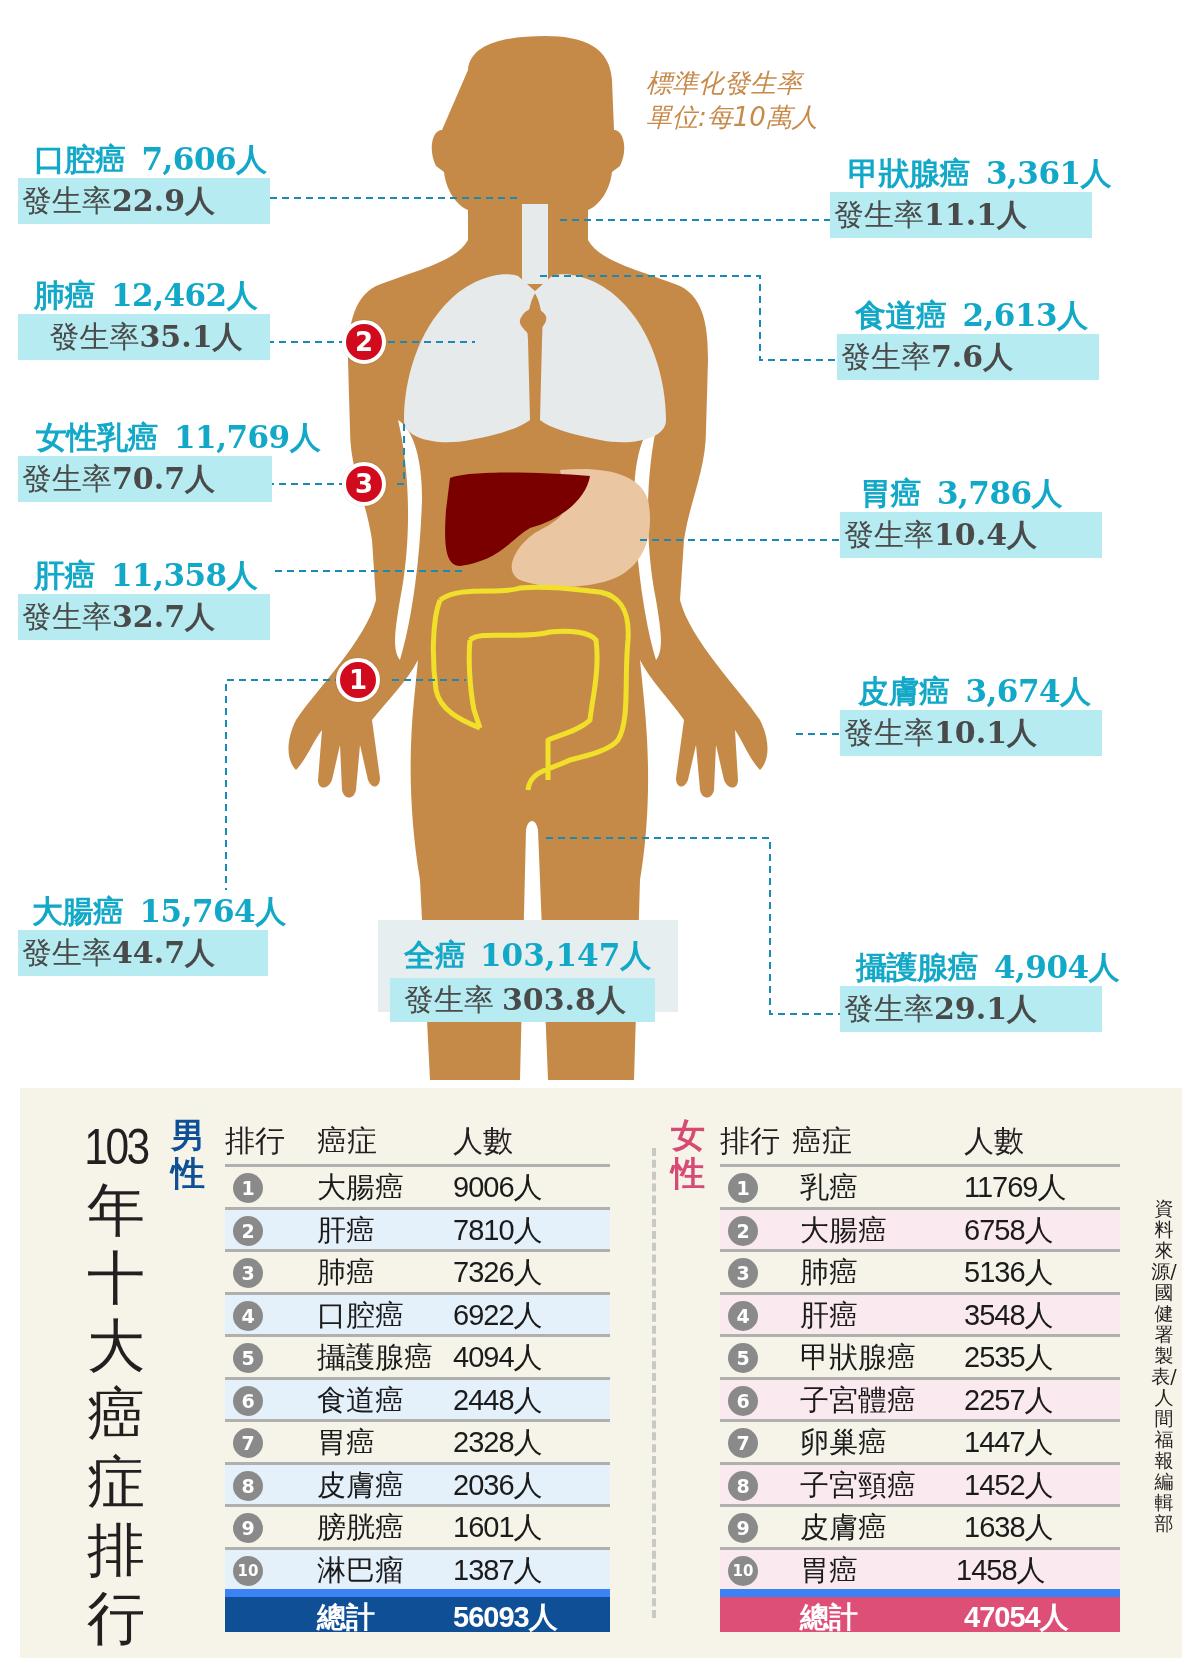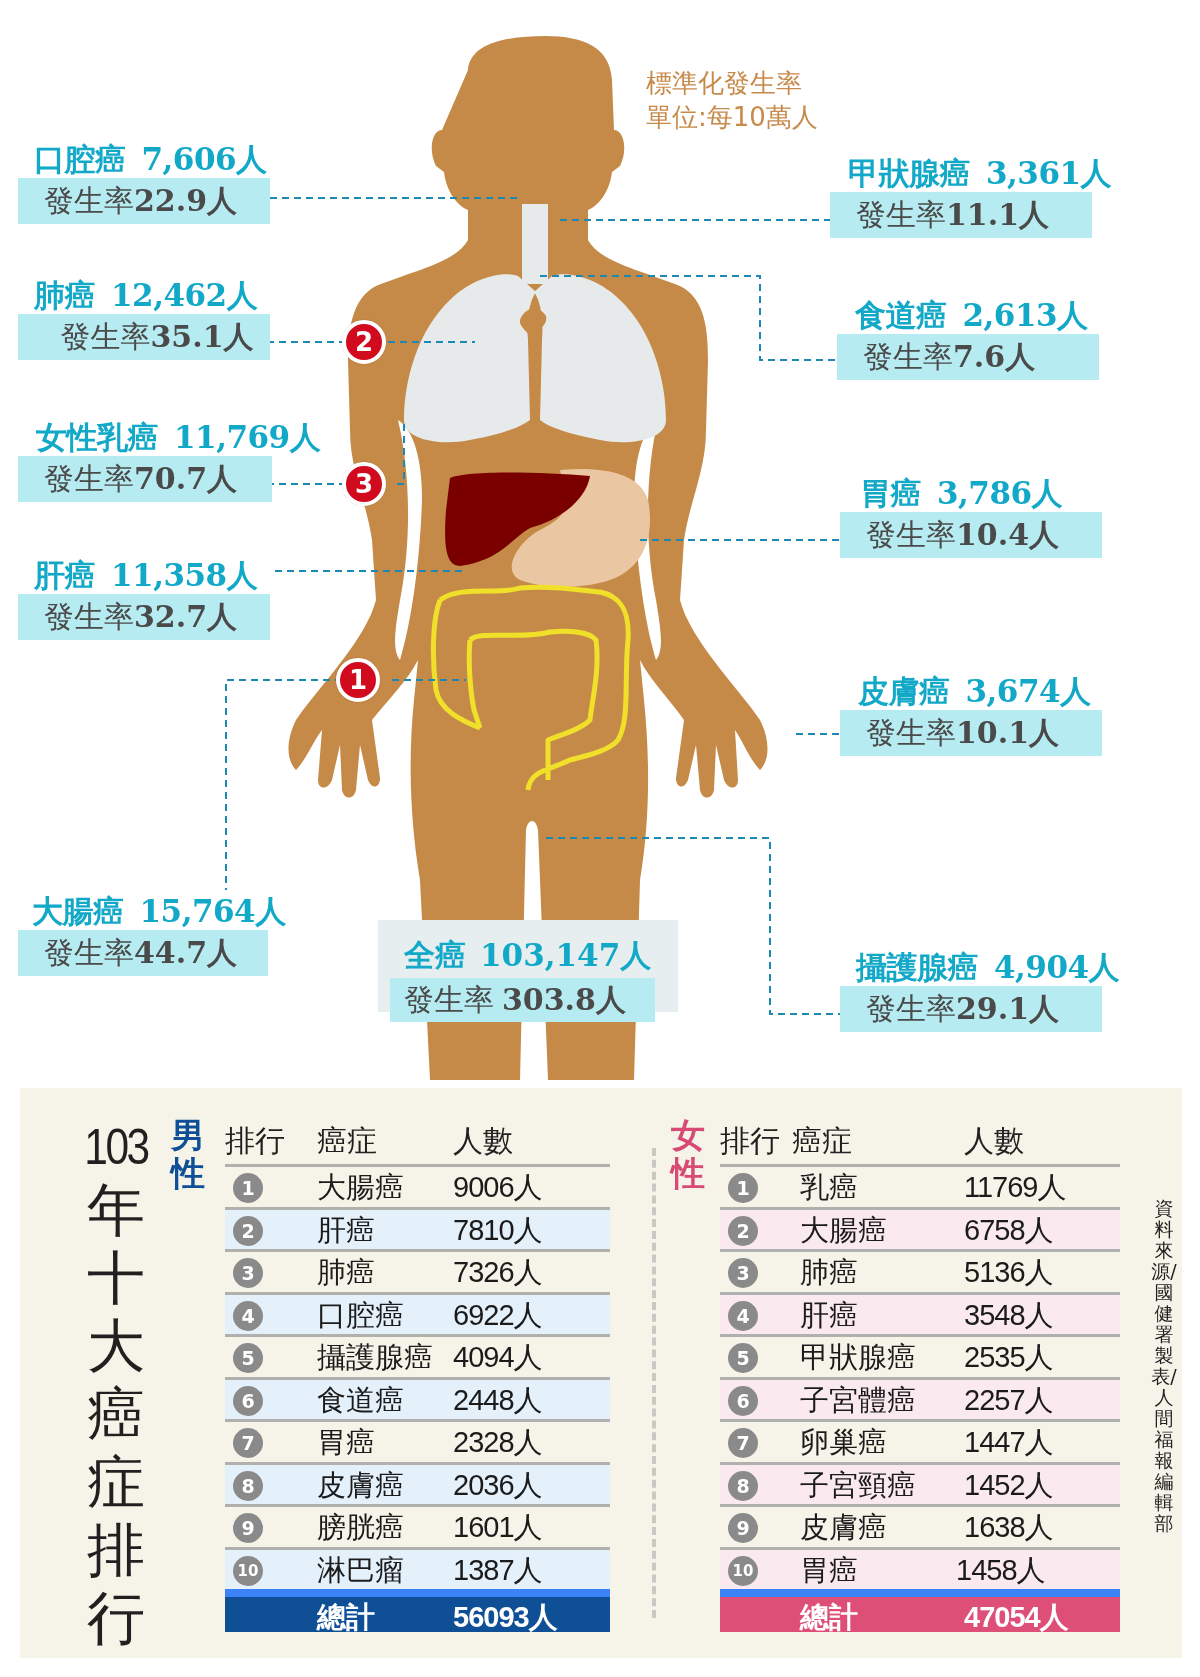--- a/index.html
+++ b/index.html
@@ -2,26 +2,26 @@
 <html><head>
 <meta charset="utf-8">
 <style>
   * { box-sizing: border-box; margin: 0; padding: 0; }
   html, body { width: 1200px; height: 1677px; background: #ffffff; overflow: hidden; }
   body { position: relative; font-family: "DejaVu Sans", "Liberation Sans", sans-serif; color: #231f20; }
 
   .figure { position: absolute; left: 0; top: 0; width: 1200px; height: 1080px; }
   .figure svg { position: absolute; left: 0; top: 0; }
 
-  .unit-note { position: absolute; left: 646px; top: 66px; color: #c88a4a; font-size: 26px; line-height: 34px; }
+  .unit-note { position: absolute; left: 646px; top: 66px; color: #c88a4a; font-size: 26px; line-height: 34px; font-style: italic; }
 
   .label { position: absolute; }
   .label .title { color: #12a8c8; font-family: "DejaVu Serif", "Liberation Serif", serif; font-weight: bold; font-size: 31px; line-height: 38px; white-space: nowrap; letter-spacing: -0.5px; }
   .label .title .num { margin-left: 16px; }
-  .label .rate { background: #b6ecf1; height: 46px; color: #4a4a4a; font-size: 30px; line-height: 46px; padding-left: 26px; white-space: nowrap; }
+  .label .rate { background: #b6ecf1; height: 46px; color: #4a4a4a; font-size: 30px; line-height: 46px; padding-left: 4px; white-space: nowrap; }
   .label .rate .rnum { font-family: "DejaVu Serif", "Liberation Serif", serif; font-weight: bold; }
   .label .rate .rpre { font-family: "DejaVu Sans", sans-serif; }
 
   .total-box { position: absolute; left: 378px; top: 920px; width: 300px; height: 92px; background: #e6eeef; padding: 16px 0 0 12px; }
   .total-box .title { color: #12a8c8; font-family: "DejaVu Serif", serif; font-weight: bold; font-size: 31px; line-height: 38px; padding-left: 14px; }
   .total-box .title .num { margin-left: 14px; }
   .total-box .rate { background: #b6ecf1; width: 265px; height: 44px; color: #4a4a4a; font-size: 30px; line-height: 44px; padding-left: 14px; margin-top: 4px; }
   .total-box .rate .rnum { font-family: "DejaVu Serif", serif; font-weight: bold; margin-left: 8px; }
 
   .badge { position: absolute; width: 44px; height: 44px; border-radius: 50%; background: #d10a1e; border: 4px solid #ffffff; color: #fff; font-weight: bold; font-size: 26px; line-height: 36px; text-align: center; box-shadow: 0 0 0 1px rgba(0,0,0,0.05); }

